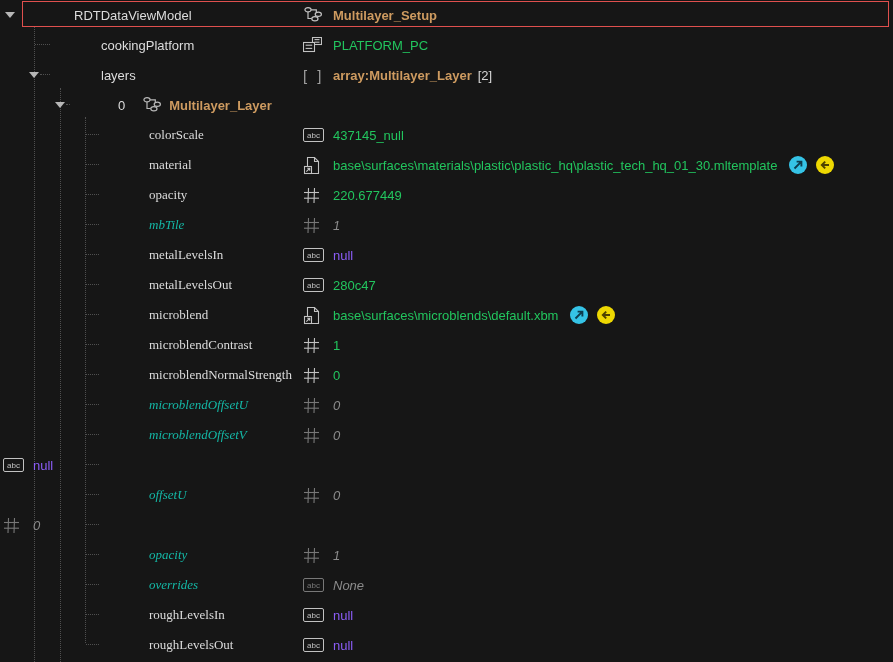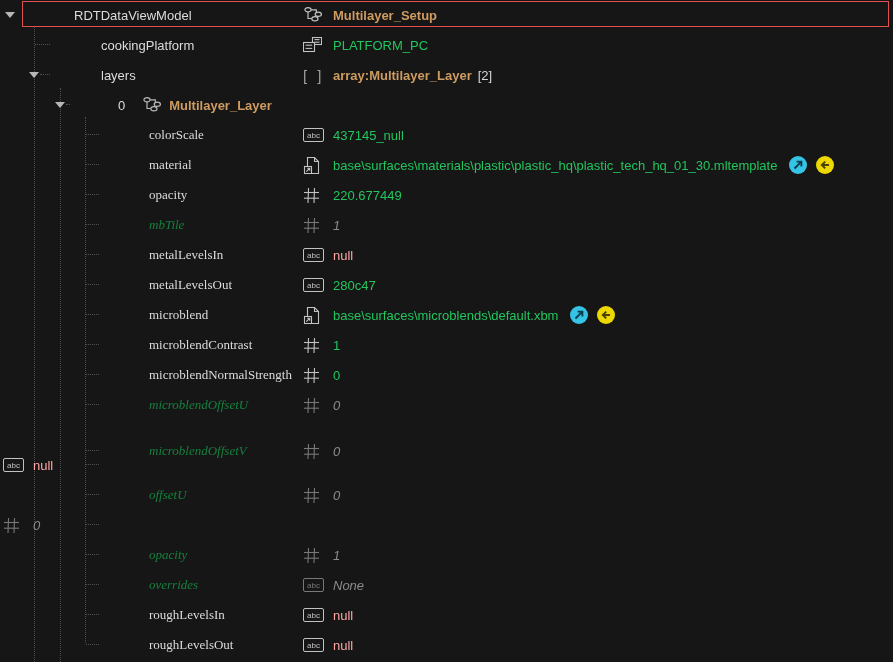--- a/index.html
+++ b/index.html
@@ -27,25 +27,25 @@
   .c3{left:86px;width:13px;}
   .exp{position:absolute;top:12px;width:0;height:0;
        border-left:5px solid transparent;border-right:5px solid transparent;
        border-top:6px solid #b6b6b6;cursor:pointer;}
   .exp-root{left:5px;}
   .exp-layers{left:29px;}
   .exp-zero{left:55px;}
   .selection{position:absolute;left:22px;right:4px;top:1px;height:24px;border:1px solid #e0504e;pointer-events:none;}
   
   .lbl{color:#dcdcdc;margin-left:46px;}
-  .lbl-dim{color:#15803d;font-style:italic;}
+  .lbl-dim{color:#14b8a6;font-style:italic;}
   .val{color:#22c55e;}
   .val-orange{color:#ce9b60;font-weight:bold;}
   .val-dim{color:#8b8b8b;font-style:italic;}
-  .val-null{color:#fca5a5;}
+  .val-null{color:#8b5cf6;}
   .count{color:#d6d6d6;margin-left:6px;}
   
   .ticon{width:33px;flex:0 0 33px;display:flex;align-items:center;justify-content:flex-start;padding-left:3px;box-sizing:border-box;color:#c2c2c2;}
   .ticon.dim{color:#787878;}
   .ticon svg{display:block;}
   .bracket{font-size:15px;color:#9e9e9e;letter-spacing:1px;}
   .cls-ico{margin-right:7px;display:flex;align-items:center;color:#b8b8b8;}
   
   .btn{width:18px;height:18px;border-radius:50%;display:inline-flex;align-items:center;justify-content:center;flex:0 0 18px;cursor:pointer;}
   .btn-first{margin-left:12px;}
@@ -323,21 +323,21 @@
             <line x1="5.5" y1="1" x2="5" y2="16"></line>
             <line x1="11.5" y1="1" x2="11" y2="16"></line>
             <line x1="1" y1="5.5" x2="16" y2="5.5"></line>
             <line x1="1" y1="11.2" x2="16" y2="11.2"></line>
           </svg>
       </span>
       <span class="val val-dim">0</span>
     </div>
   </div>
 
-  <div class="row d3" style="top:436px">
+  <div class="row d3" style="top:420px">
     <span class="conn c3"></span>
     <div class="left">
         <span class="lbl lbl-dim">microblendOffsetV</span>
       </div>
     <div class="right">
       <span class="ticon dim">
         <svg width="17" height="17" viewBox="0 0 17 17" stroke="currentColor" stroke-width="1.1">
             <line x1="5.5" y1="1" x2="5" y2="16"></line>
             <line x1="11.5" y1="1" x2="11" y2="16"></line>
             <line x1="1" y1="5.5" x2="16" y2="5.5"></line>

